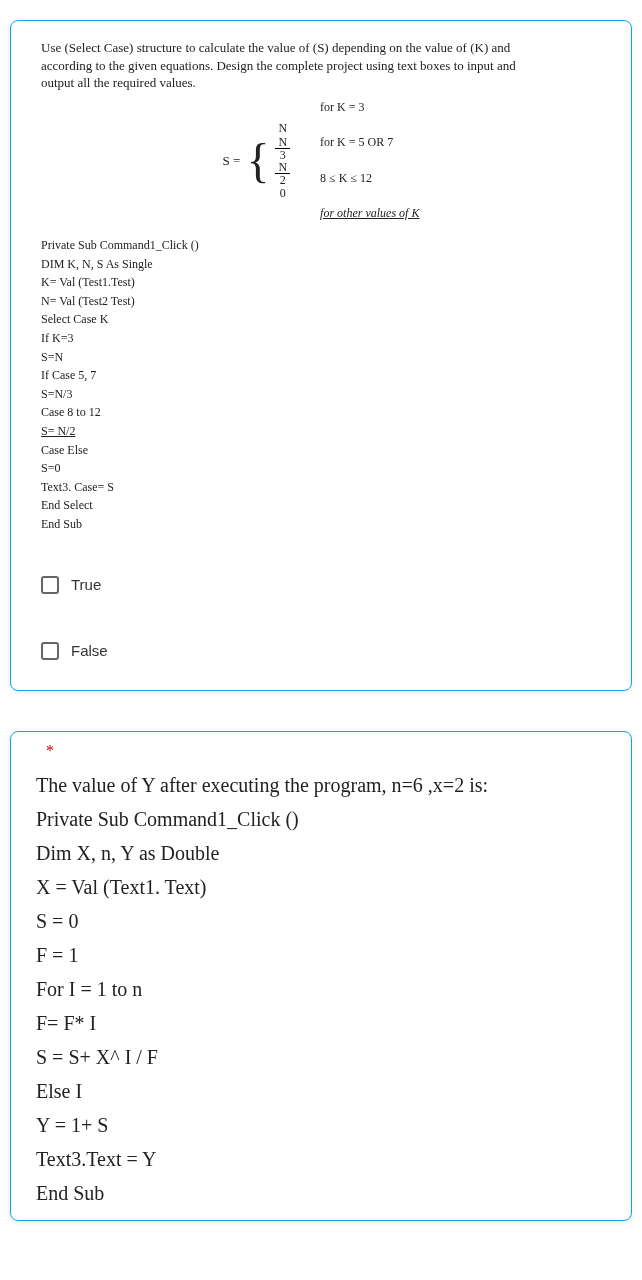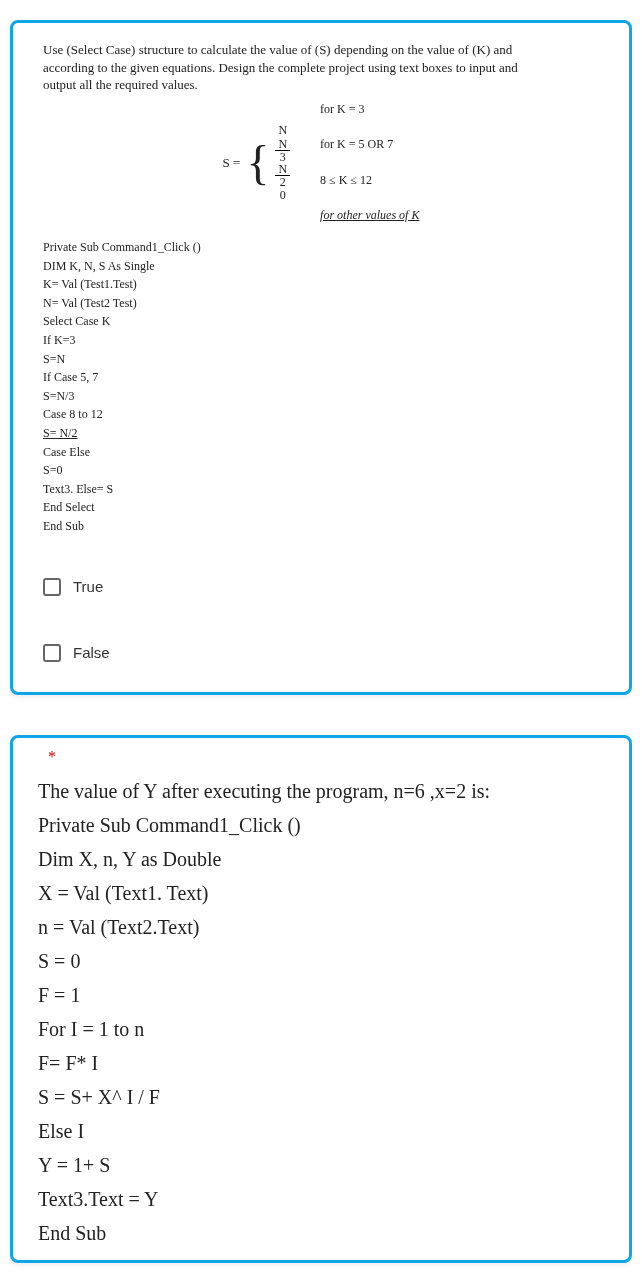--- a/index.html
+++ b/index.html
@@ -9,21 +9,21 @@
     }
     body {
       width: 642px;
       height: 1280px;
       background: #ffffff;
       font-family: "Times New Roman", Times, serif;
       color: #222;
       padding: 20px 10px;
     }
     .card {
-      border: 3px solid #0ea5e9;
+      border: 1px solid #0ea5e9;
       border-radius: 8px;
       box-shadow: 0 2px 6px rgba(0,0,0,0.08);
       padding: 18px 30px 24px 30px;
       margin-bottom: 40px;
       background: #fff;
     }
     .card2 {
       padding: 10px 15px 10px 15px;
     }
     .q1-intro {
@@ -175,21 +175,21 @@
     <div>N= Val (Test2 Test)</div>
     <div>Select Case K</div>
     <div>If K=3</div>
     <div>S=N</div>
     <div>If Case 5, 7</div>
     <div>S=N/3</div>
     <div>Case 8 to 12</div>
     <div style="text-decoration:underline">S= N/2</div>
     <div>Case Else</div>
     <div>S=0</div>
-    <div>Text3. Else= S</div>
+    <div>Text3. Case= S</div>
     <div>End Select</div>
     <div>End Sub</div>
   </div>
 
   <div class="options-q1">
     <div class="chk-row">
       <span class="chk"></span>
       <span>True</span>
     </div>
     <div class="chk-row">
@@ -200,21 +200,20 @@
 </div>
 
 <div class="card card2">
   <div class="asterisk">*</div>
 
   <div class="q2-body">
     <div class="q2-line">The value of Y after executing the program, n=6 ,x=2 is:</div>
     <div class="q2-line">Private Sub Command1_Click ()</div>
     <div class="q2-line">Dim X, n, Y as Double</div>
     <div class="q2-line">X = Val (Text1. Text)</div>
-    <div class="q2-line">n = Val (Text2.Text)</div>
     <div class="q2-line">S = 0</div>
     <div class="q2-line">F = 1</div>
     <div class="q2-line">For I = 1 to n</div>
     <div class="q2-line">F= F* I</div>
     <div class="q2-line">S = S+ X^ I / F</div>
     <div class="q2-line">Else I</div>
     <div class="q2-line">Y = 1+ S</div>
     <div class="q2-line">Text3.Text = Y</div>
     <div class="q2-line">End Sub</div>
   </div>

